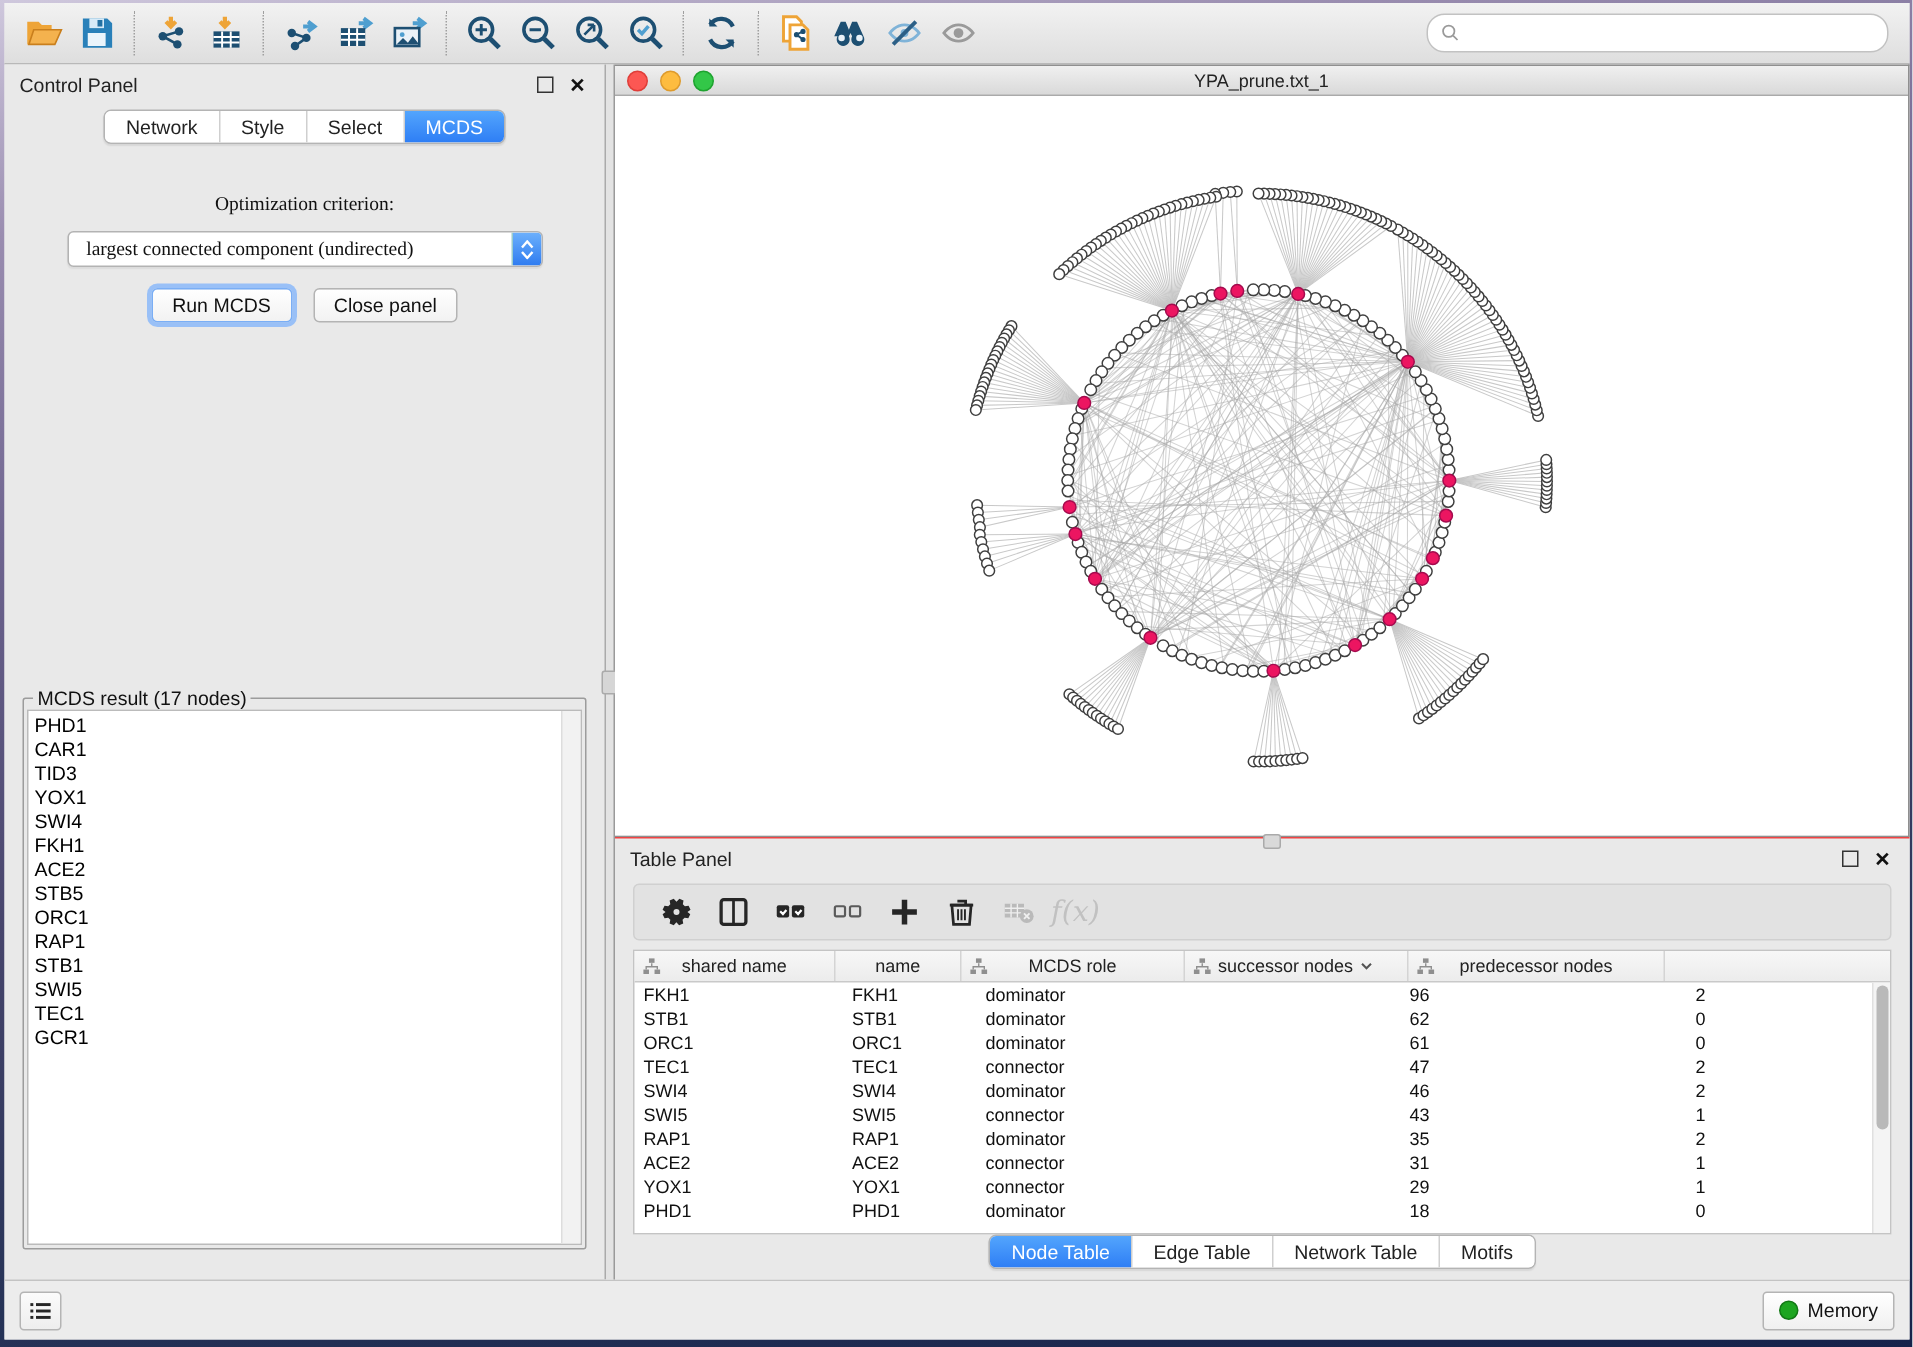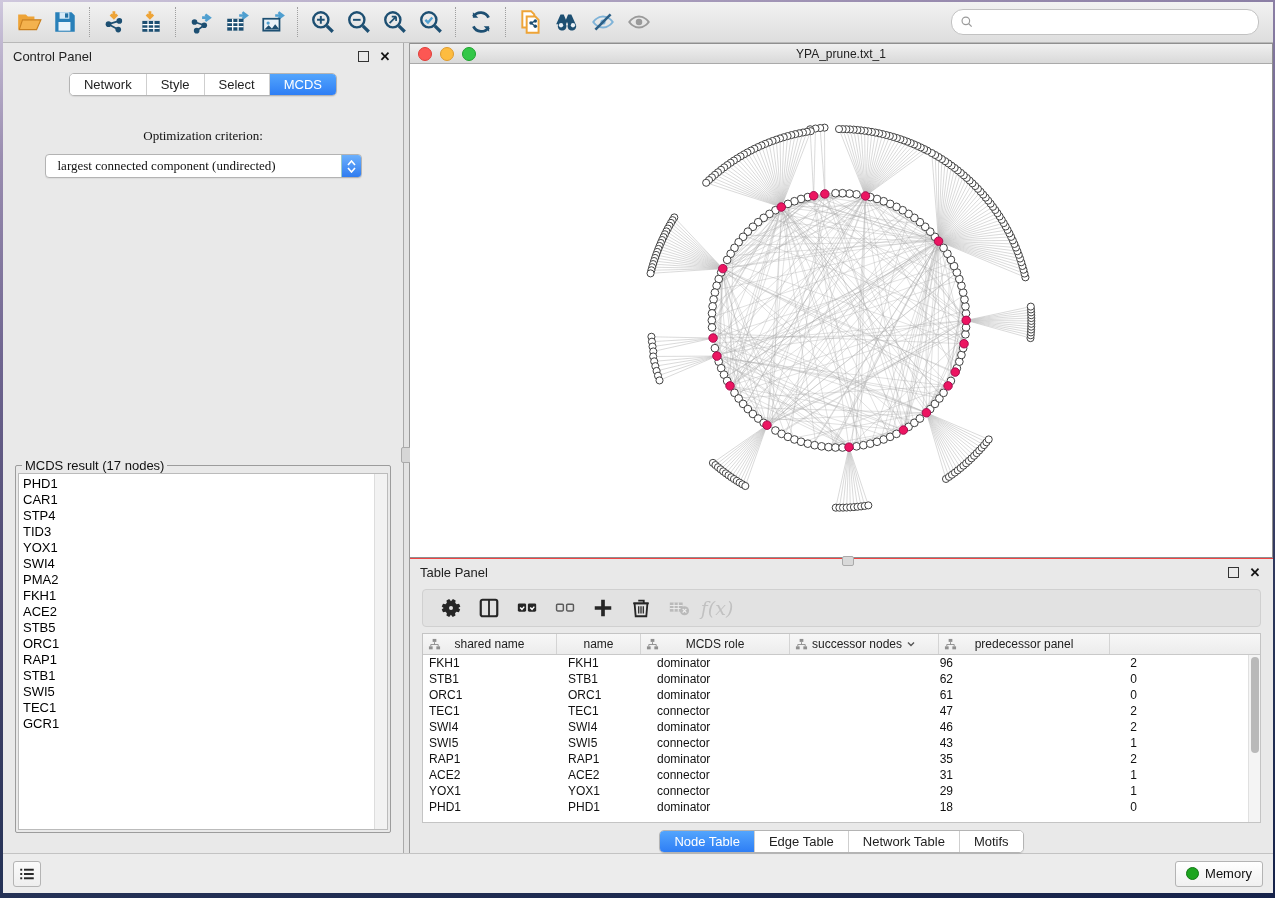--- a/index.html
+++ b/index.html
@@ -85,21 +85,21 @@
   .th{position:relative;display:flex;align-items:center;justify-content:center;font-size:12px;color:#222;
     border-right:1px solid #d4d4d4;gap:4px;}
   .th .treeicon{position:absolute;left:5px;top:4px;}
   .tbody{flex:1;position:relative;overflow:hidden;}
   .trow{display:flex;height:16px;align-items:center;}
   .td{font-size:12px;color:#111;white-space:nowrap;overflow:hidden;}
   .td.left{padding-left:6px;text-align:left;}
   .td.right{text-align:right;}
   .vscroll{position:absolute;right:0;top:0;bottom:0;width:11px;background:#f4f4f4;border-left:1px solid #e0e0e0;}
   .vscroll .thumb{position:absolute;top:2px;left:1.5px;width:8px;height:96px;background:#b9b9b9;border-radius:4px;}
-  .tp-tabs{height:30px;display:flex;align-items:flex-end;justify-content:center;}
+  .tp-tabs{height:30px;display:flex;align-items:flex-start;justify-content:center;}
 
   
   .statusbar{height:33px;flex:0 0 33px;background:#ececec;border-top:1px solid #c3c3c3;display:flex;align-items:center;
     padding:3px 10px;}
   .sq-btn{width:26px;height:24px;background:linear-gradient(#fbfbfb,#eee);border:1px solid #b4b4b4;border-radius:3px;
     display:flex;align-items:center;justify-content:center;}
   .mem-btn{margin-left:auto;height:24px;background:linear-gradient(#fff,#f0f0f0);border:1px solid #b4b4b4;border-radius:3px;
     display:flex;align-items:center;gap:6px;padding:0 10px;font-size:13px;color:#111;}
   .mem-dot{width:11px;height:11px;border-radius:50%;background:#1da520;border:1px solid #127815;}
 </style>
@@ -385,32 +385,34 @@
           <span class="dd-text">largest connected component (undirected)</span>
           <span class="dd-stepper">
             <svg width="9" height="6">
                 <path d="M1 5l3.5-4L8 5" fill="none" stroke="#fff" stroke-width="1.6"></path>
               </svg>
             <svg width="9" height="6">
                 <path d="M1 1l3.5 4L8 1" fill="none" stroke="#fff" stroke-width="1.6"></path>
               </svg>
           </span>
         </div>
+        <div class="btn-row">
+          <button class="pbtn focused">Run MCDS</button>
+          <button class="pbtn">Close panel</button>
+        </div>
 
         <div class="mcds-fieldset">
           <div class="mcds-legend" style="margin-top:-10px;background:#e9e9e9;width:max-content;">MCDS result (17 nodes)</div>
           <div class="mcds-listwrap">
             <div class="mcds-list" id="mcds-list">
                 <div>PHD1</div>
                 <div>CAR1</div>
-                <div>STP4</div>
                 <div>TID3</div>
                 <div>YOX1</div>
                 <div>SWI4</div>
-                <div>PMA2</div>
                 <div>FKH1</div>
                 <div>ACE2</div>
                 <div>STB5</div>
                 <div>ORC1</div>
                 <div>RAP1</div>
                 <div>STB1</div>
                 <div>SWI5</div>
                 <div>TEC1</div>
                 <div>GCR1</div>
               </div>
@@ -1271,21 +1273,21 @@
                   </svg>
                   <span>successor nodes</span>
                   <svg width="10" height="10">
                     <use href="#i-sort-desc"></use>
                   </svg>
                 </div>
                 <div class="th" style="width: 170px; flex: 0 0 170px;">
                   <svg class="treeicon" width="13" height="13">
                     <use href="#i-tree"></use>
                   </svg>
-                  <span>predecessor panel</span>
+                  <span>predecessor nodes</span>
                 </div>
                 <div class="th" style="flex: 1 1 0%; border-right: none;"></div>
               </div>
             <div class="tbody">
               <div id="trows">
                   <div class="trow">
                     <div class="td left" style="width: 133px; flex: 0 0 133px;">FKH1</div>
                     <div class="td left" style="width: 83px; flex: 0 0 83px;">FKH1</div>
                     <div class="td left" style="width: 148px; flex: 0 0 148px;">dominator</div>
                     <div class="td right" style="width: 148px; flex: 0 0 148px; padding-right: 14px;">96</div>

